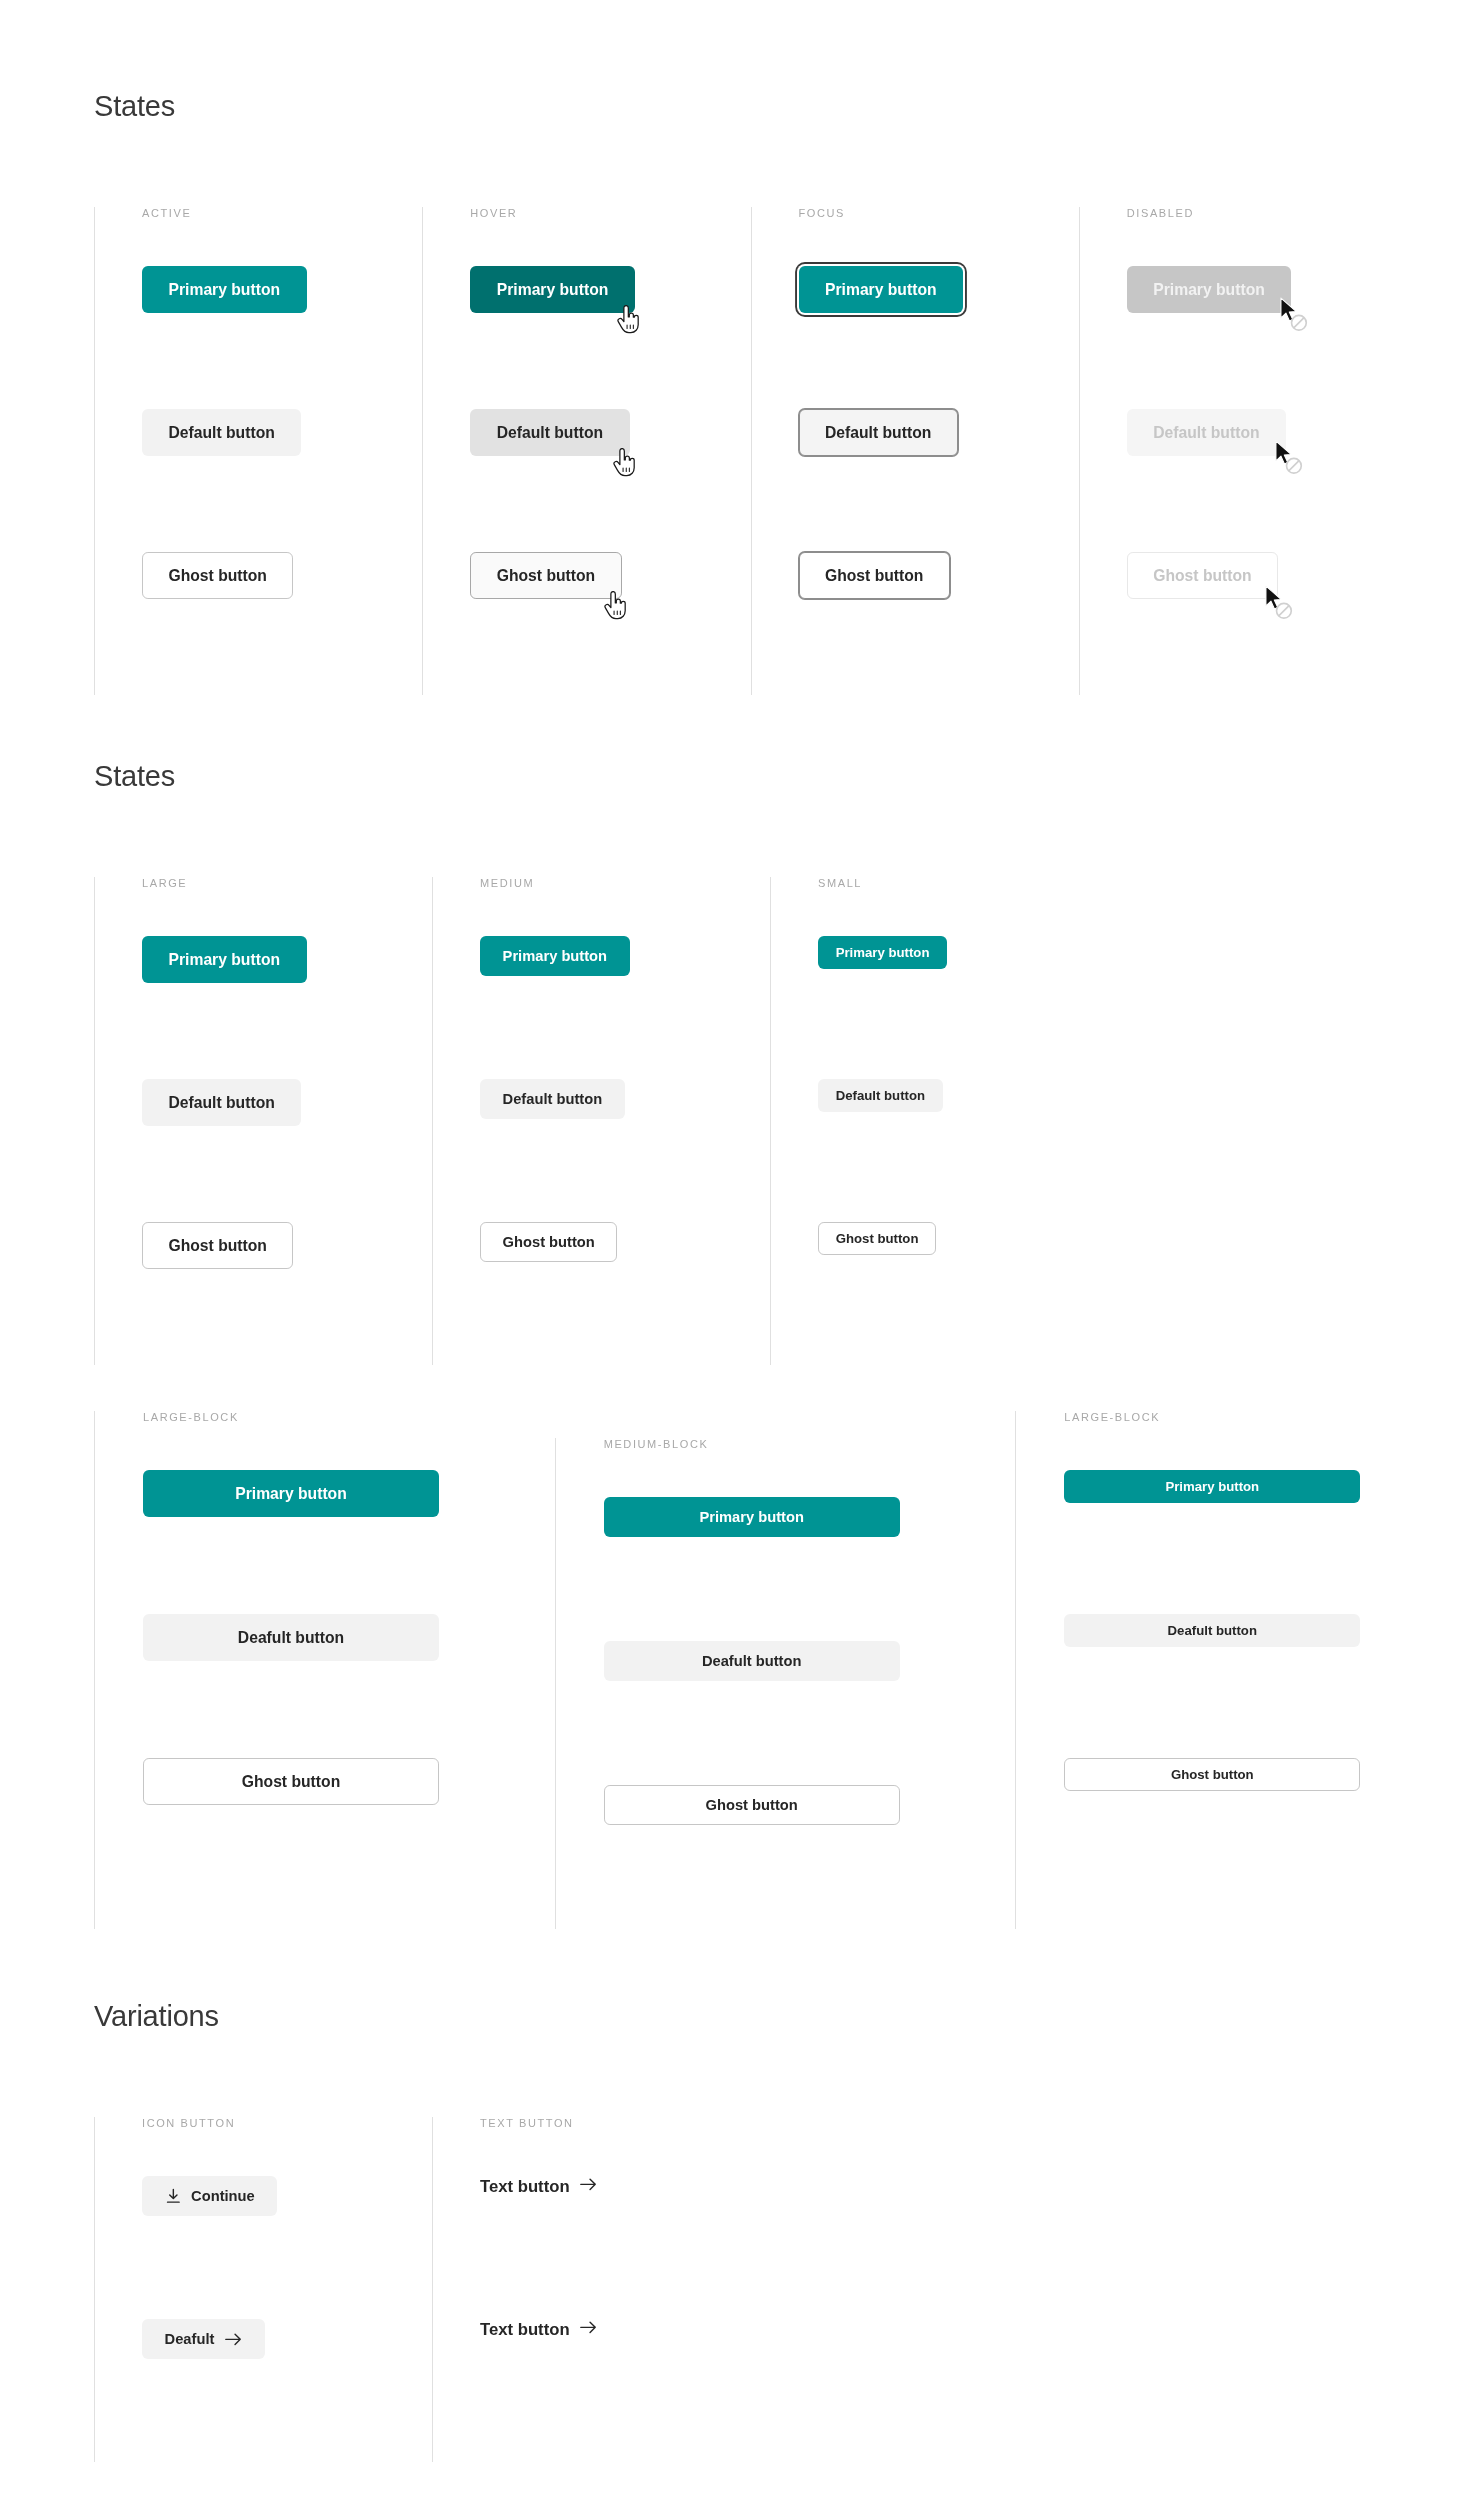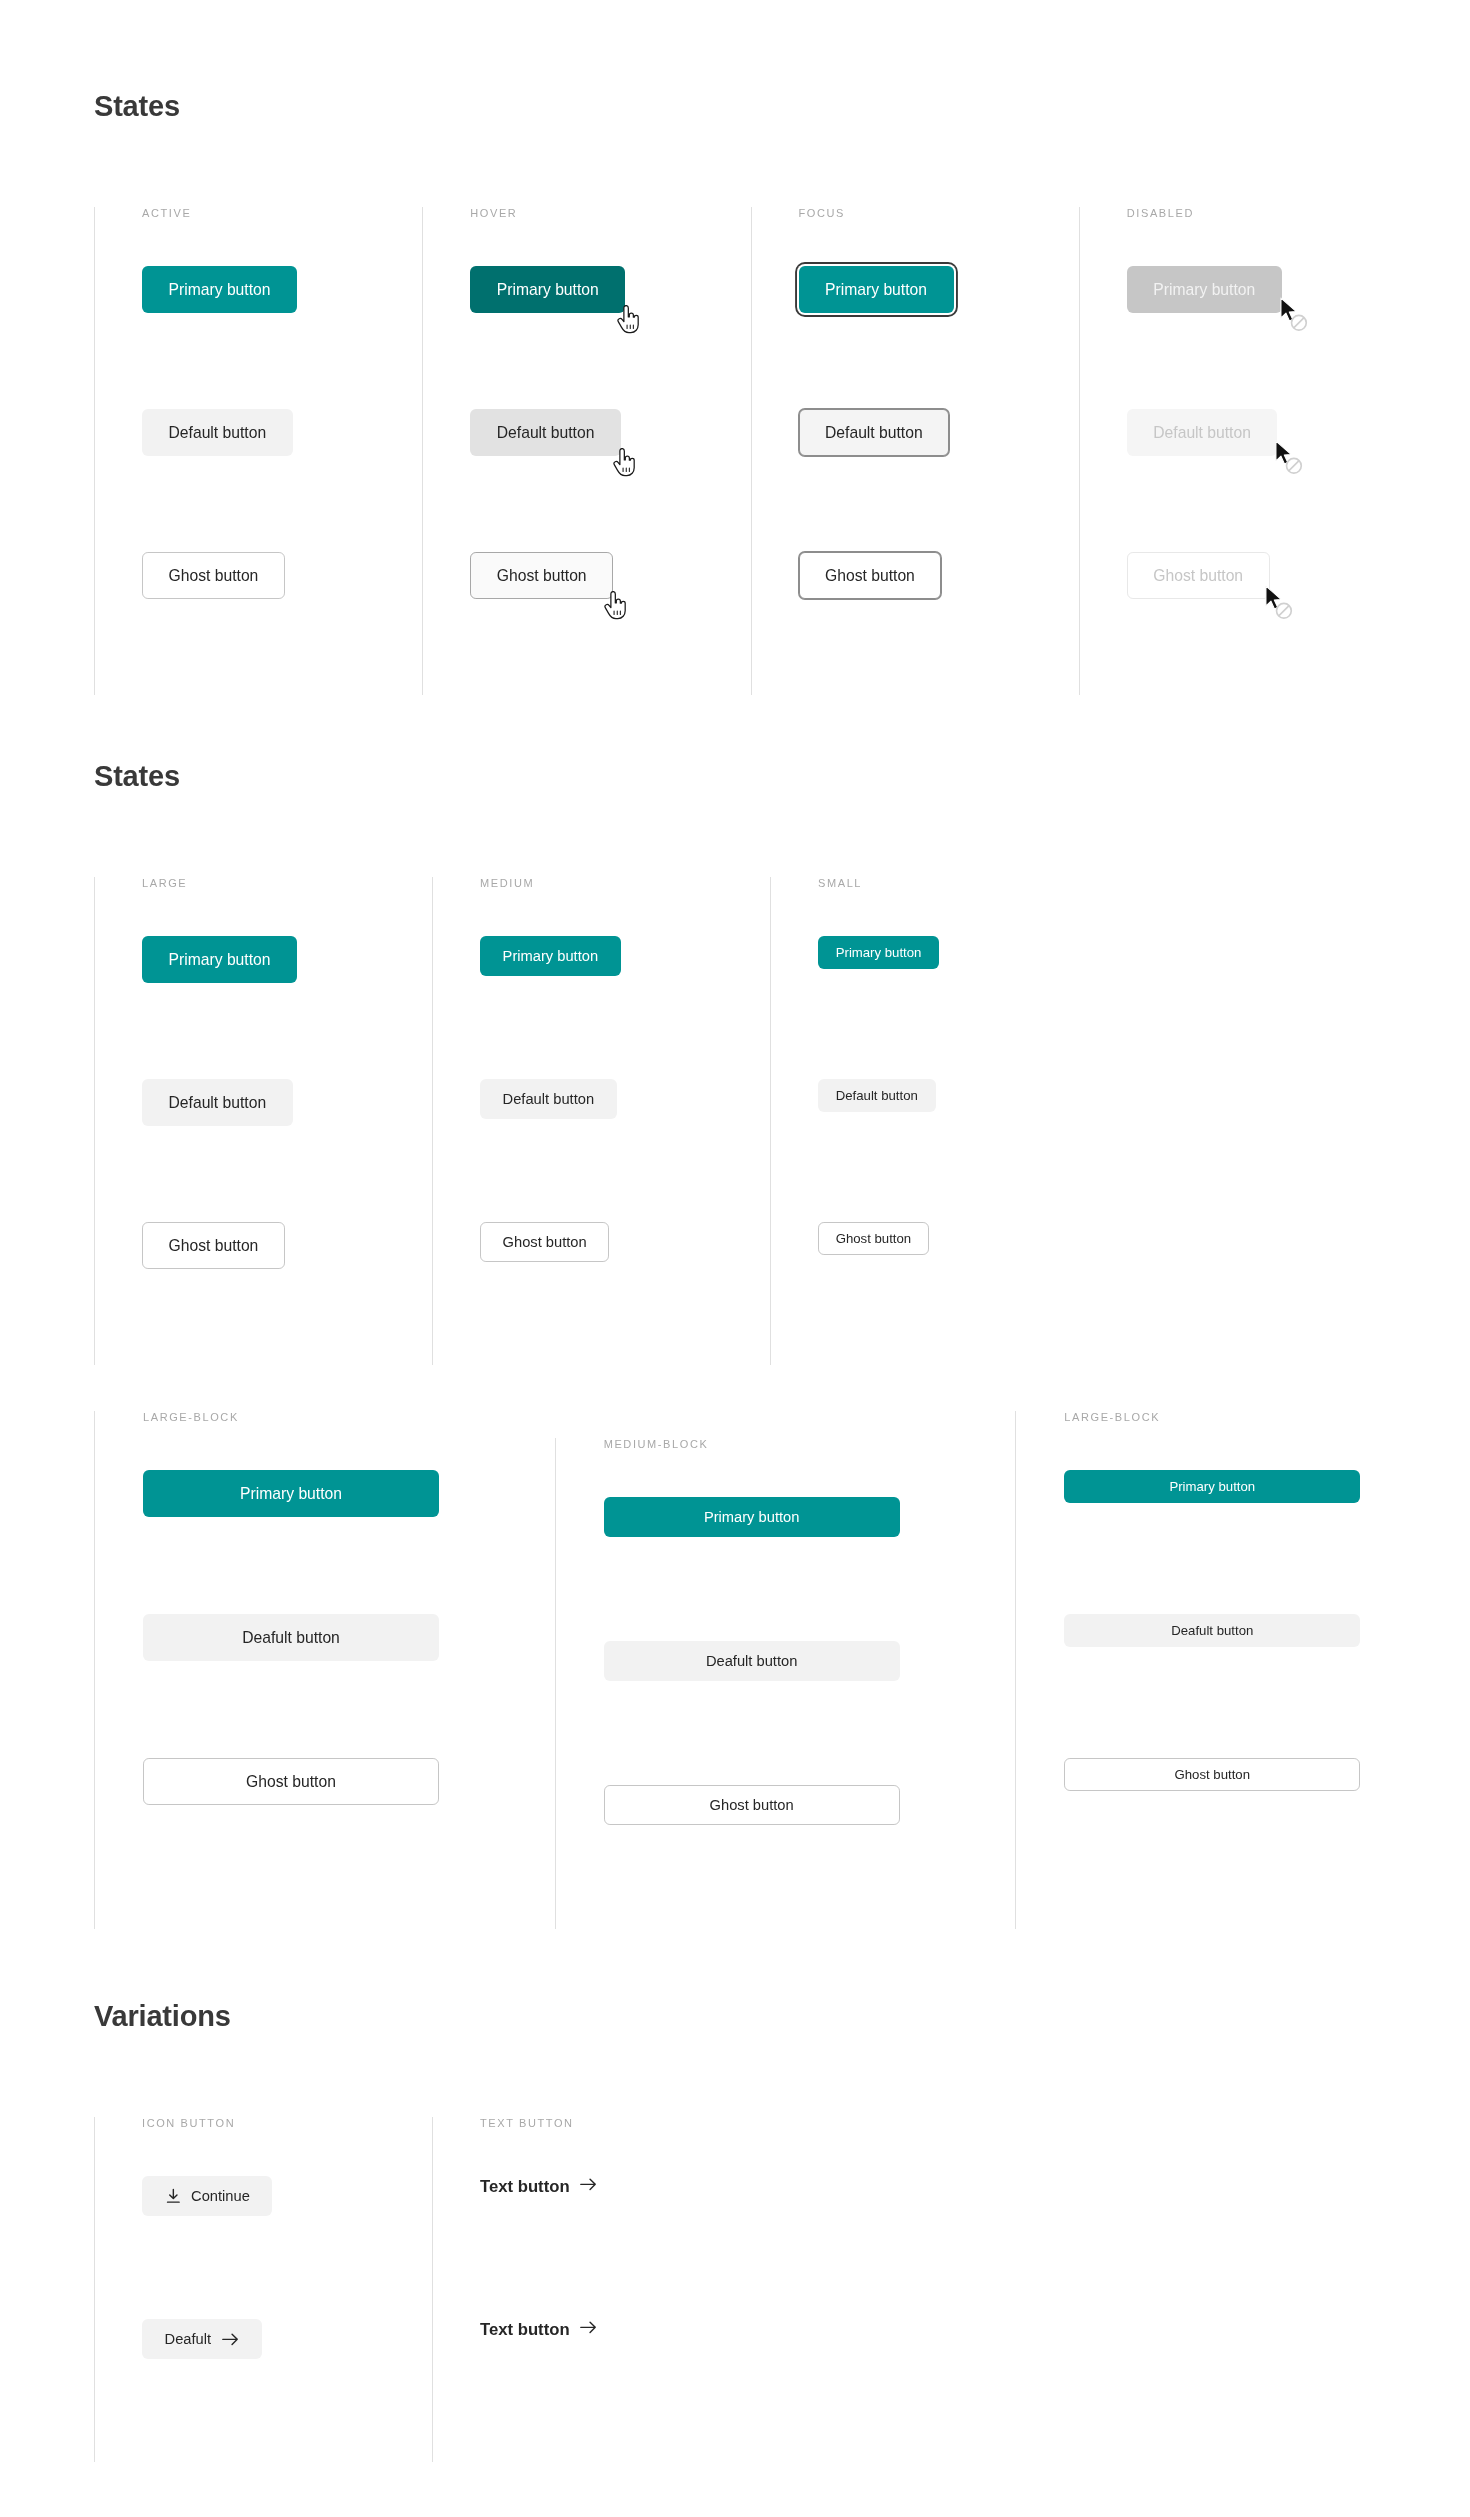--- a/index.html
+++ b/index.html
@@ -8,21 +8,21 @@
     width:1470px; height:2517px;
     background:#ffffff;
     font-family:"Liberation Sans", sans-serif;
     color:#262626;
     overflow:hidden;
   }
   .page { position:relative; width:1470px; height:2517px; }
 
   
   .section-title {
-    font-size:29px; font-weight:bold; color:#393939;
+    font-size:29px; font-weight:normal; color:#393939;
     letter-spacing:-0.2px;
   }
   h2.section-title { margin:0; }
 
   
   .cols { display:flex; }
   .col {
     border-left:1px solid #e0e0e0;
     padding-left:47px;
     min-height:9.8px;
@@ -33,21 +33,21 @@
     margin-bottom:47px; white-space:nowrap;
   }
   .stack { display:flex; flex-direction:column; }
   .slot { height:143px; position:relative; }
 
   
   .btn {
     display:inline-flex; align-items:center; justify-content:center;
     border-radius:5.9px; border:1px solid transparent;
     font-family:"Liberation Sans", sans-serif;
-    font-weight:normal; white-space:nowrap; cursor:pointer;
+    font-weight:bold; white-space:nowrap; cursor:pointer;
     text-decoration:none; background:none;
   }
   
   .sz-lg { font-size:15.7px; padding:13.7px 25.5px; }
   .sz-md { font-size:14.7px; padding:10.8px 21.6px; }
   .sz-sm { font-size:13.2px; padding:7.8px 16.7px; }
 
   
   .v-primary { background:#009494; color:#ffffff; }
   .v-primary-hover { background:#00706e; color:#ffffff; }

